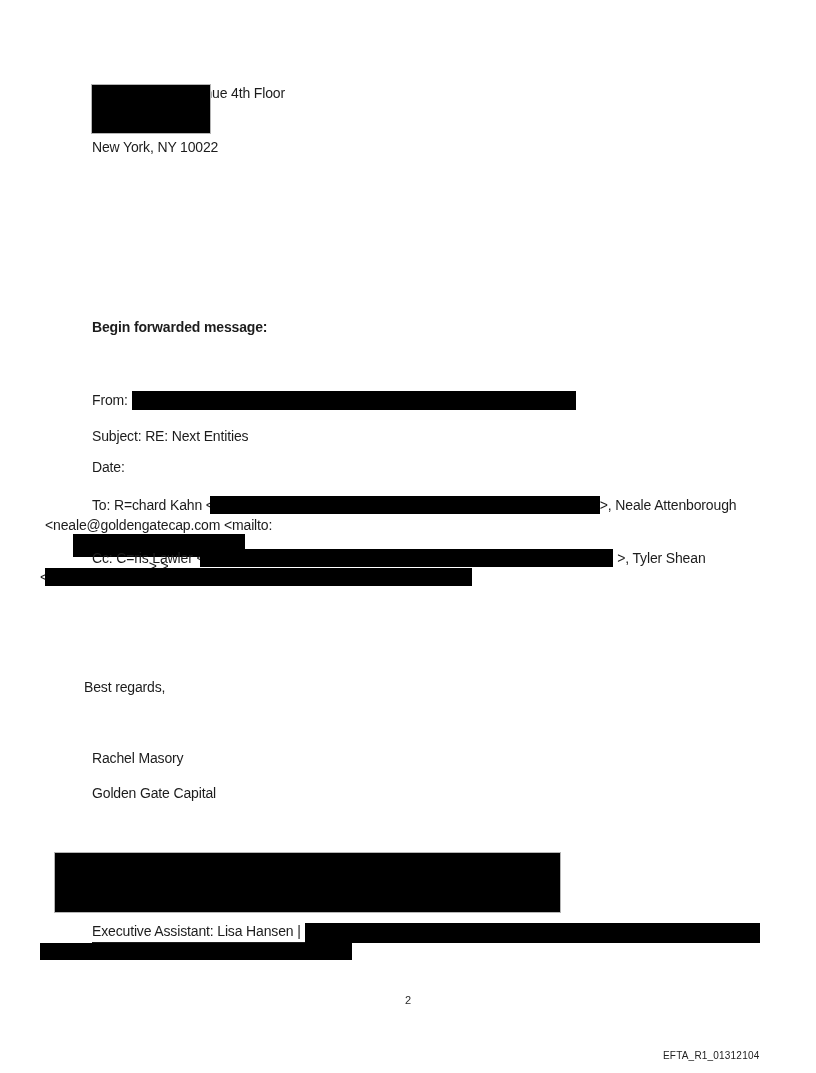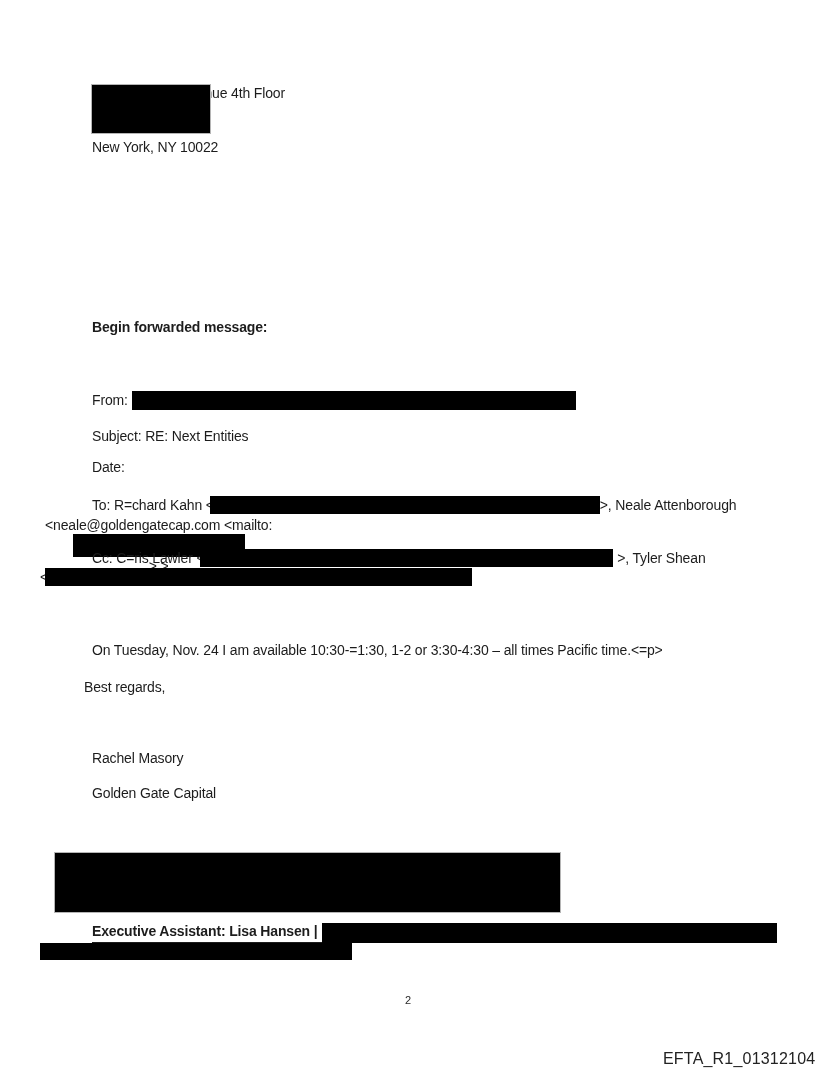--- a/index.html
+++ b/index.html
@@ -37,33 +37,32 @@
     position: absolute;
     background: #000000;
   }
   .redact.edged {
     box-shadow: 0 0 0 1px #b5b5b5;
   }
   .uline {
     border-bottom: 1px solid #1c1c1c;
     padding-bottom: 2px;
     padding-right: 4px;
-    font-weight: bold;
   }
   .pagenum {
     position: absolute;
     left: 0;
     width: 100%;
     text-align: center;
     font-size: 11px;
     color: #2a2a2a;
   }
   .bates {
     position: absolute;
-    font-size: 16px;
+    font-size: 10px;
     color: #222222;
     letter-spacing: 0.2px;
   }
 </style>
 </head>
 <body>
 
 <div class="page">
 
   <div class="t" style="left:92px; top:48px;">
@@ -92,21 +91,20 @@
   </div>
 
   <div class="t row" style="left:92px; top:549px; height:18px;">
     <span>Cc: C=ris Lawler &lt;</span><span class="bar" style="width:413px; height:18px; margin-left:-4px;"></span><span> </span><span>&gt;, Tyler Shean</span>
   </div>
 
   <div class="t row" style="left:40px; top:568px; height:18px;">
     <span>&lt;</span><span class="bar" style="width:427px; height:18px; margin-left:-3px;"></span>
   </div>
 
-  <div class="t" style="left:92px; top:641px;">On Tuesday, Nov. 24 I am available 10:30-=1:30, 1-2 or 3:30-4:30 – all times Pacific time.&lt;=p&gt;</div>
 
   <div class="t" style="left:84px; top:678px;">Best regards,</div>
 
   <div class="t" style="left:92px; top:749px;text-align:right;">Rachel Masory</div>
   <div class="t" style="left:92px; top:784px;">Golden Gate Capital</div>
 
   <div class="redact edged" style="left:55px; top:853px; width:505px; height:59px;"></div>
 
   <div class="t row" style="left:92px; top:922px; height:21px;">
     <span class="uline">Executive Assistant: Lisa Hansen |</span><span class="bar" style="width:455px; height:20px;"></span>

